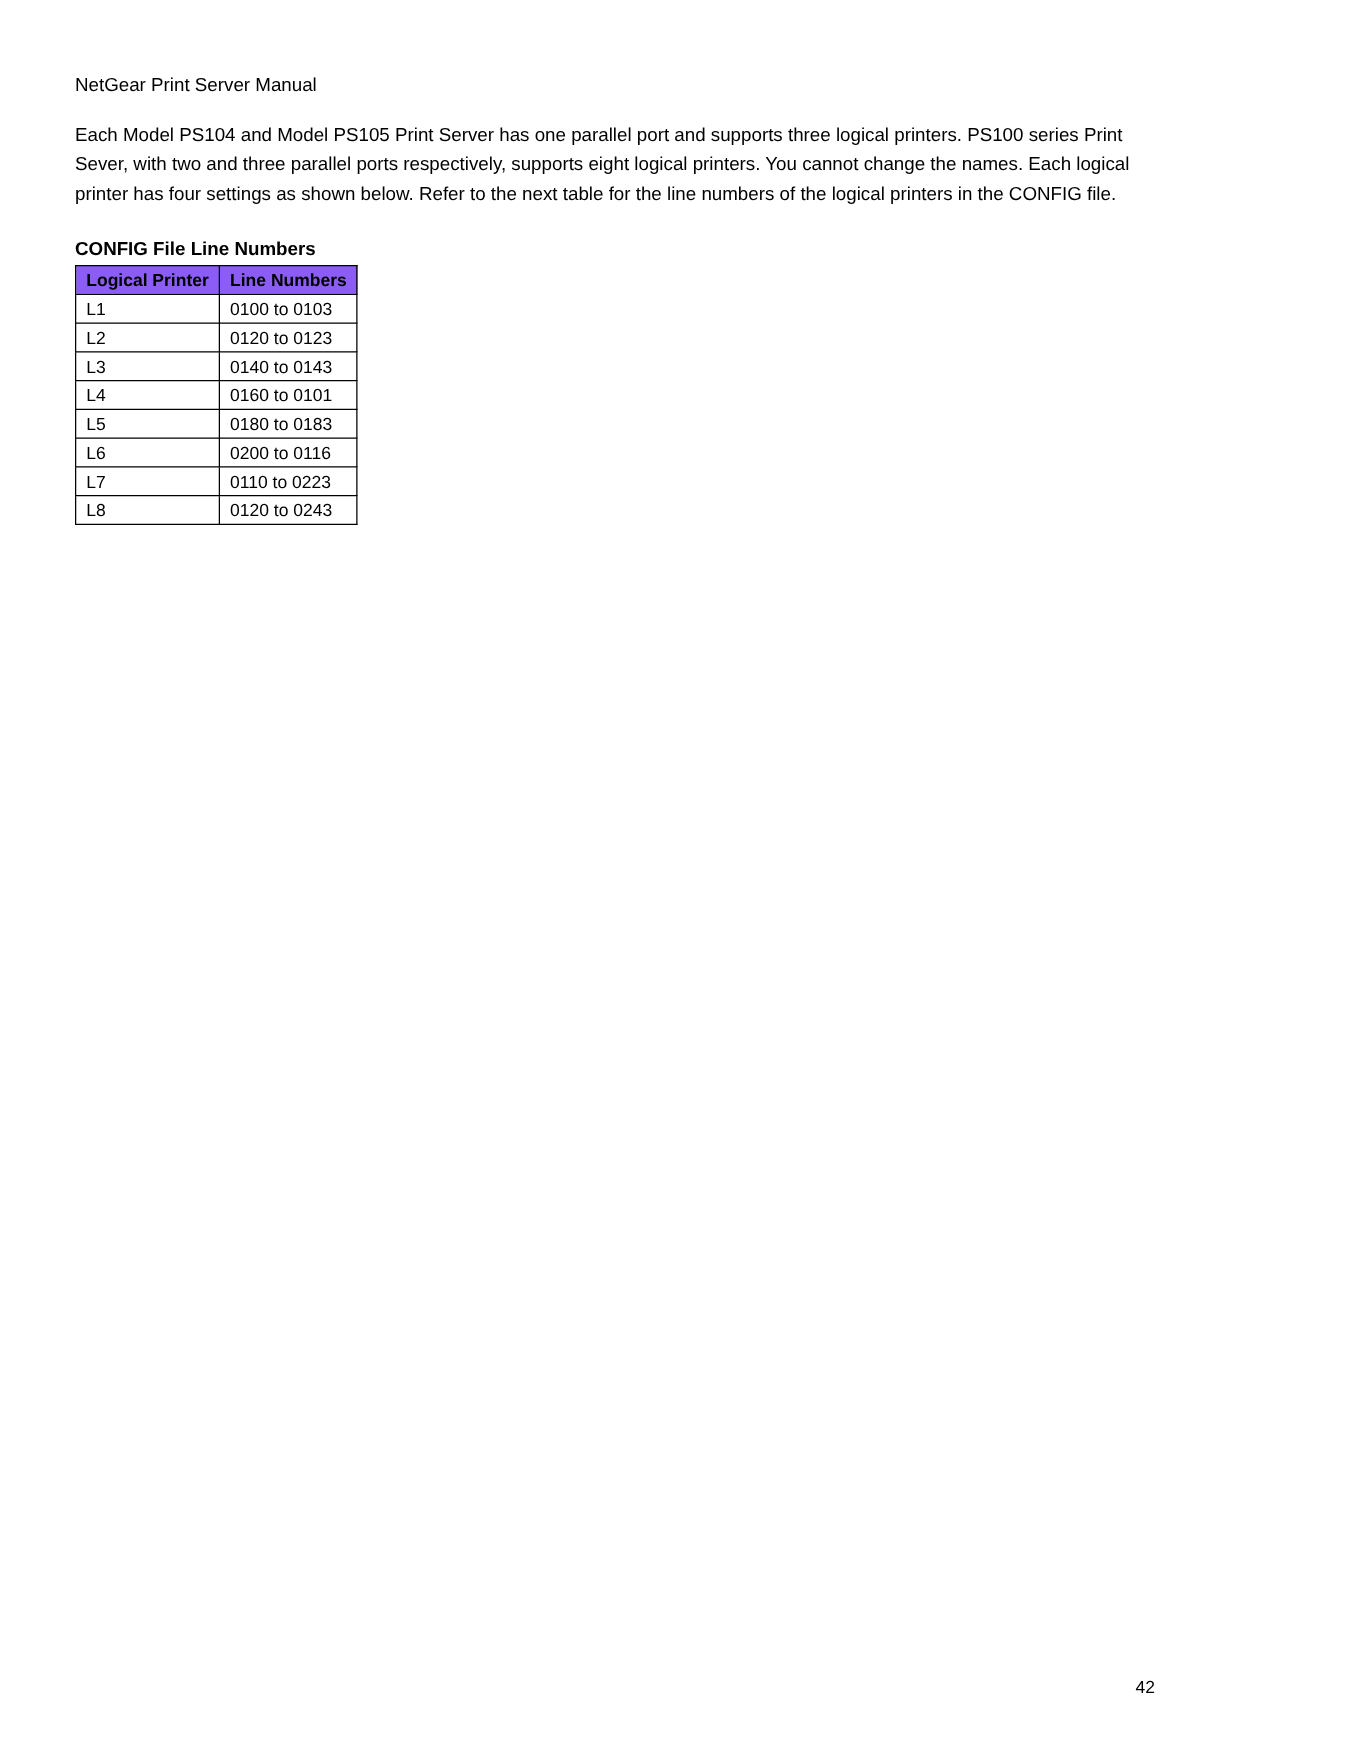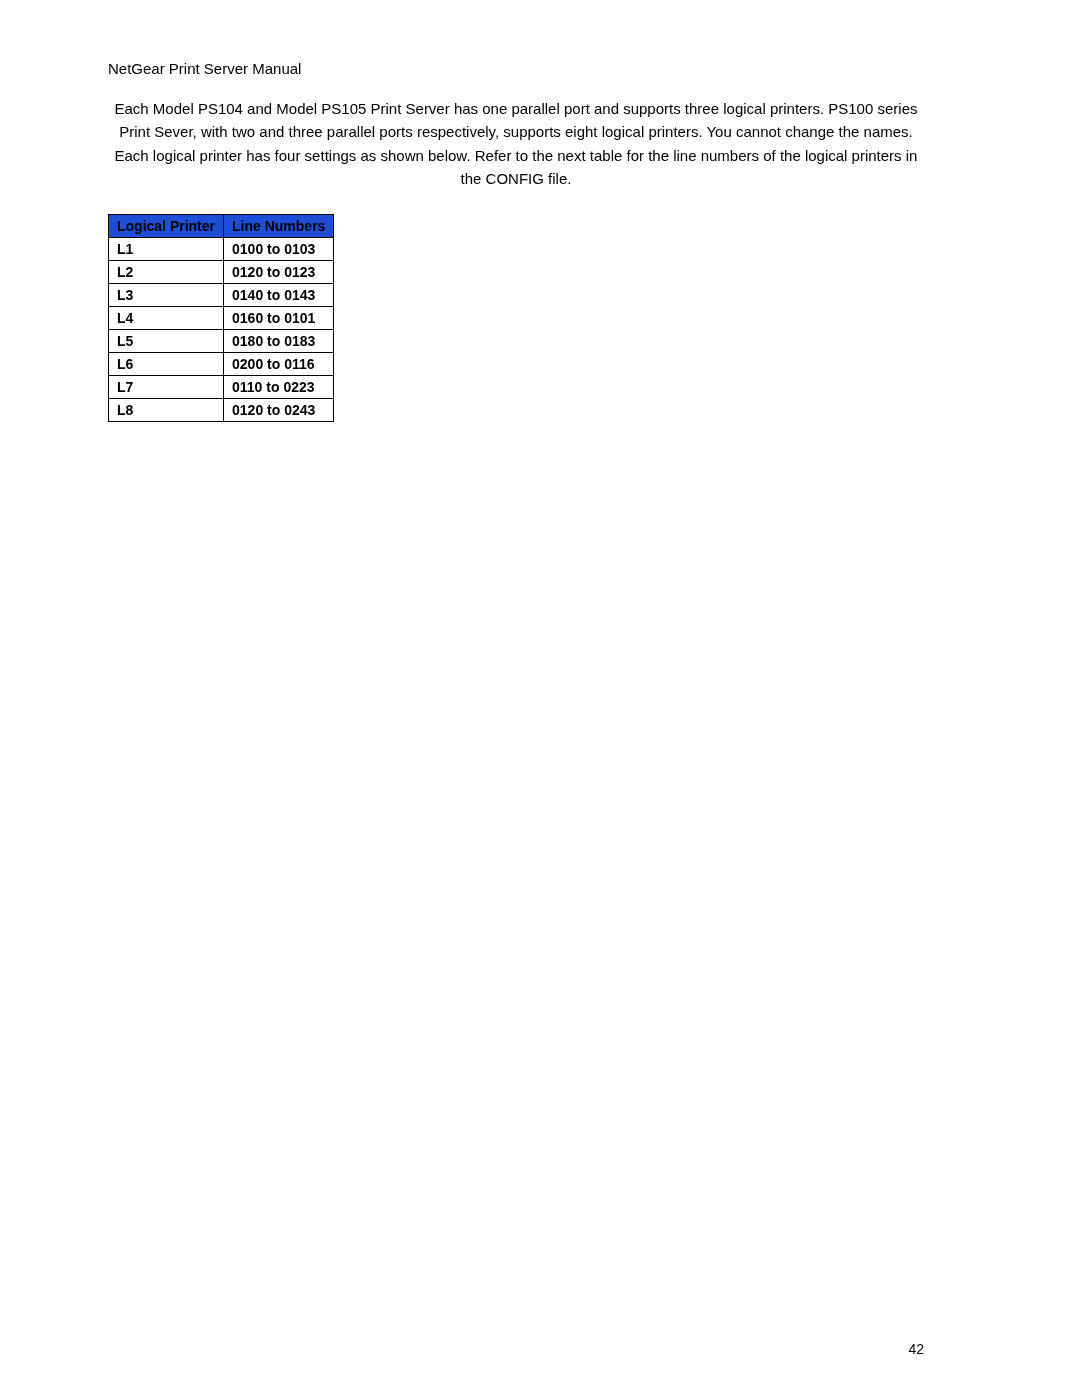--- a/index.html
+++ b/index.html
@@ -14,78 +14,77 @@
       font-size: 15px;
       color: #000000;
       width: 1080px;
       min-height: 1397px;
       position: relative;
     }
 
     .page {
       width: 1004px;
       min-height: 1397px;
-      padding: 60px 80px 60px 108px;
+      padding: 60px 80px 60px 60px;
       position: relative;
     }
 
     .page-title {
       font-size: 15px;
       font-weight: normal;
       margin-bottom: 20px;
     }
 
     .body-text {
       font-size: 15px;
       line-height: 1.55;
       margin-bottom: 24px;
-      text-align: center;
     }
 
     .section-heading {
       font-weight: bold;
       font-size: 15px;
       margin-bottom: 4px;
     }
 
     table.config-table {
       border-collapse: collapse;
       font-size: 14px;
     }
 
     table.config-table th,
     table.config-table td {
       border: 1px solid #000000;
       padding: 3px 8px;
       text-align: left;
       white-space: nowrap;
-      font-weight: bold;
     }
 
     table.config-table thead th {
       font-weight: bold;
-      background: #1d4ed8;
+      background: #8b5cf6;
     }
 
     .page-number {
       position: absolute;
       bottom: 40px;
       right: 80px;
       font-size: 14px;
     }
   </style>
 </head>
 <body>
 
 <div class="page">
 
   <div class="page-title">NetGear Print Server Manual</div>
 
   <p class="body-text">Each Model PS104 and Model PS105 Print Server has one parallel port and supports three logical printers. PS100 series Print Sever, with two and three parallel ports respectively, supports eight logical printers. You cannot change the names. Each logical printer has four settings as shown below. Refer to the next table for the line numbers of the logical printers in the CONFIG file.</p>
 
+  <div class="section-heading">CONFIG File Line Numbers</div>
 
   <table class="config-table">
     <thead>
       <tr>
         <th>Logical Printer</th>
         <th>Line Numbers</th>
       </tr>
     </thead>
     <tbody id="table-body">
     <tr>

